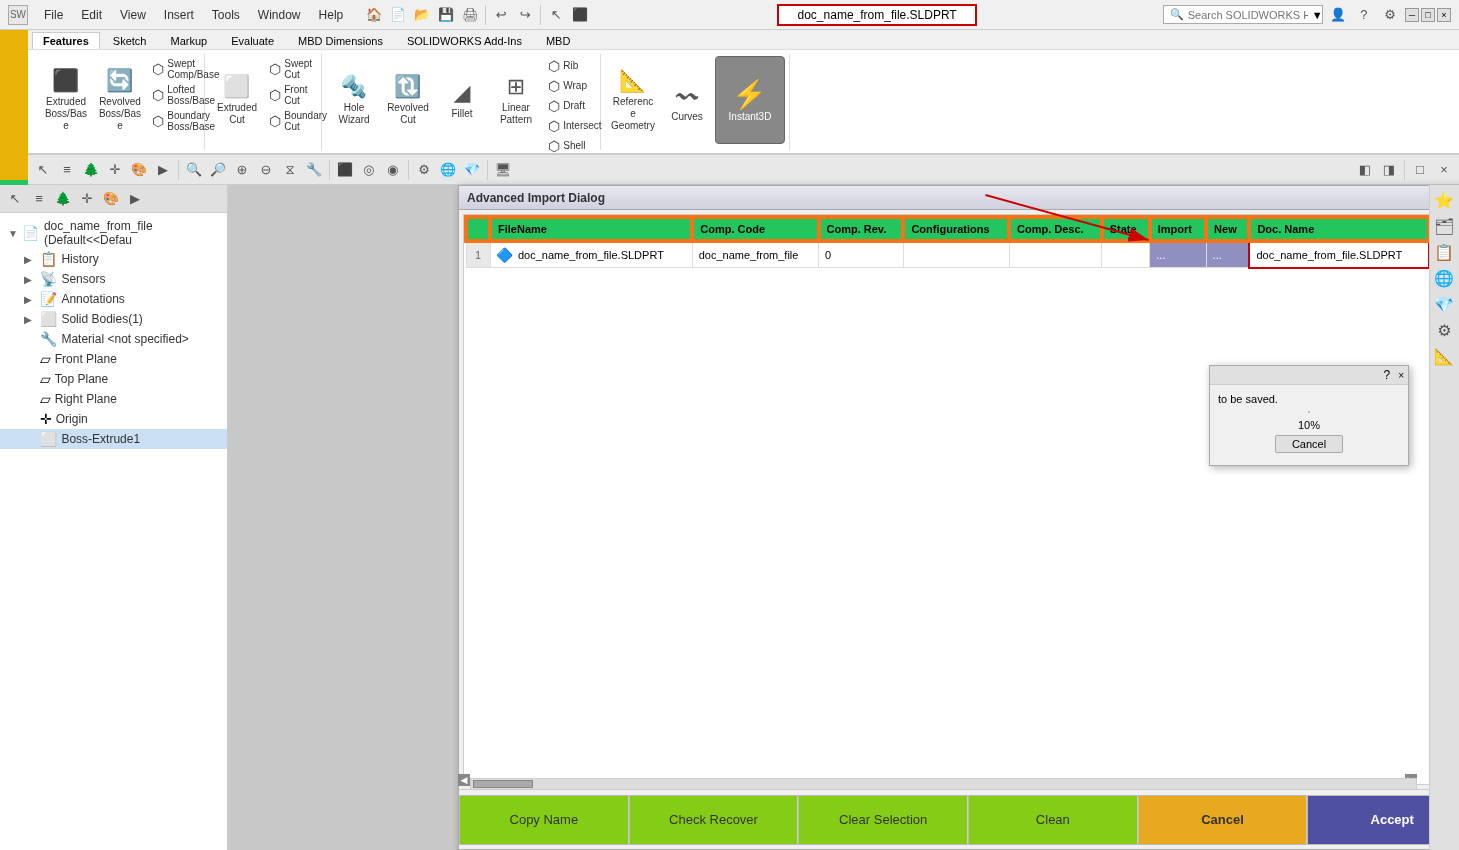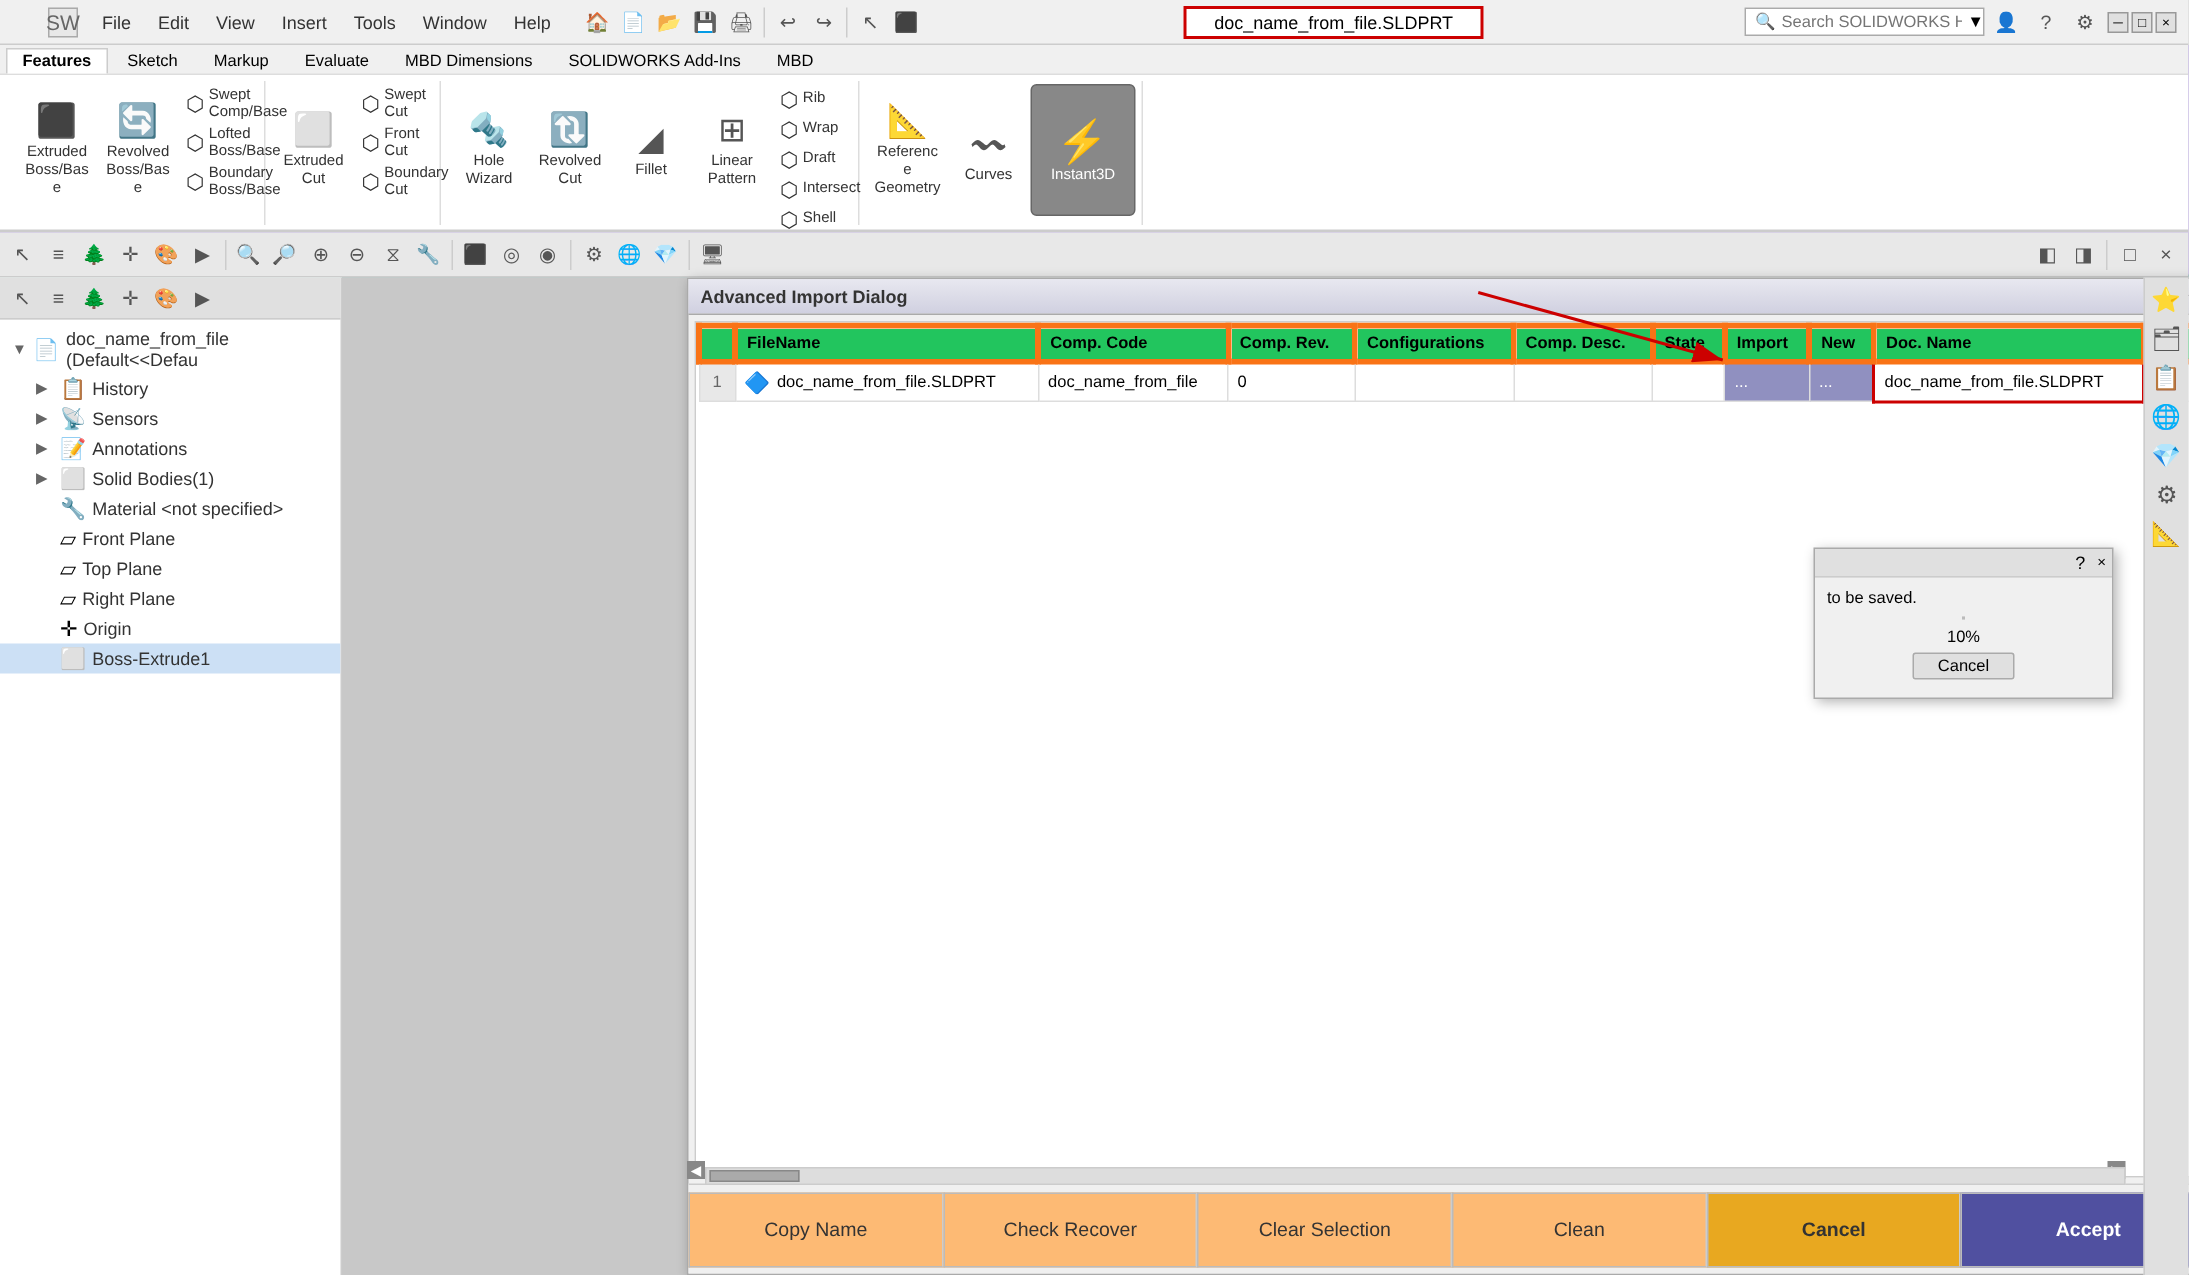--- a/index.html
+++ b/index.html
@@ -9,21 +9,21 @@
     #title-bar {
       height: 30px;
       background: #f0f0f0;
       display: flex;
       align-items: center;
       justify-content: space-between;
       padding: 0 8px;
       border-bottom: 1px solid #ccc;
     }
     #title-bar .title-left { display: flex; align-items: center; gap: 8px; }
-    #title-bar .title-logo { width: 20px; height: 20px; background: #e8e8e8; border: 1px solid #aaa; display: flex; align-items: center; justify-content: center; font-size: 14px; color: #666; margin-left: 24px; }
+    #title-bar .title-logo { width: 20px; height: 20px; background: #e8e8e8; border: 1px solid #aaa; display: flex; align-items: center; justify-content: center; font-size: 10px; color: #666; }
     #title-bar .menu-bar { display: flex; gap: 2px; }
     #title-bar .menu-item { padding: 2px 8px; cursor: pointer; font-size: 12px; color: #333; }
     #title-bar .doc-name-box {
       border: 2px solid #cc0000;
       background: white;
       padding: 2px 8px;
       font-size: 12px;
       min-width: 200px;
       text-align: center;
     }
@@ -37,22 +37,23 @@
       display: flex;
       align-items: center;
       gap: 4px;
     }
     #title-bar .window-controls { display: flex; gap: 2px; }
     #title-bar .win-btn { width: 14px; height: 14px; border: 1px solid #999; background: #e0e0e0; cursor: pointer; font-size: 9px; display: flex; align-items: center; justify-content: center; }
 
     
     #toolbar-area {
       height: 155px;
-      background: #8b5cf6;
-      border-bottom: 2px solid #22c55e;
+      background: #eab308;
+      border-bottom: 5px solid #22c55e;
+      padding-left: 28px;
     }
     .toolbar-icon { width: 22px; height: 22px; display: flex; align-items: center; justify-content: center; cursor: pointer; font-size: 13px; color: #555; border: 1px solid transparent; }
     .toolbar-sep { width: 1px; height: 20px; background: #ccc; margin: 0 2px; }
 
     
     #ribbon-tabs {
       height: 20px;
       background: #f0f0f0;
       display: flex;
       align-items: flex-end;
@@ -305,21 +306,21 @@
       display: flex;
       align-items: center;
       border-top: 1px solid #ccc;
       background: #f0f0f0;
     }
 
     .dialog-btn {
       flex: 1;
       height: 50px;
       border: 1px solid #bbb;
-      background: #fdba74;
+      background: #84cc16;
       cursor: pointer;
       font-size: 13px;
       color: #333;
       display: flex;
       align-items: center;
       justify-content: center;
       border-right: 1px solid #ccc;
     }
     .dialog-btn.cancel-btn { background: #e8a820; color: #333; font-weight: bold; }
     .dialog-btn.accept-btn { background: #5050a0; color: white; font-weight: bold; }

